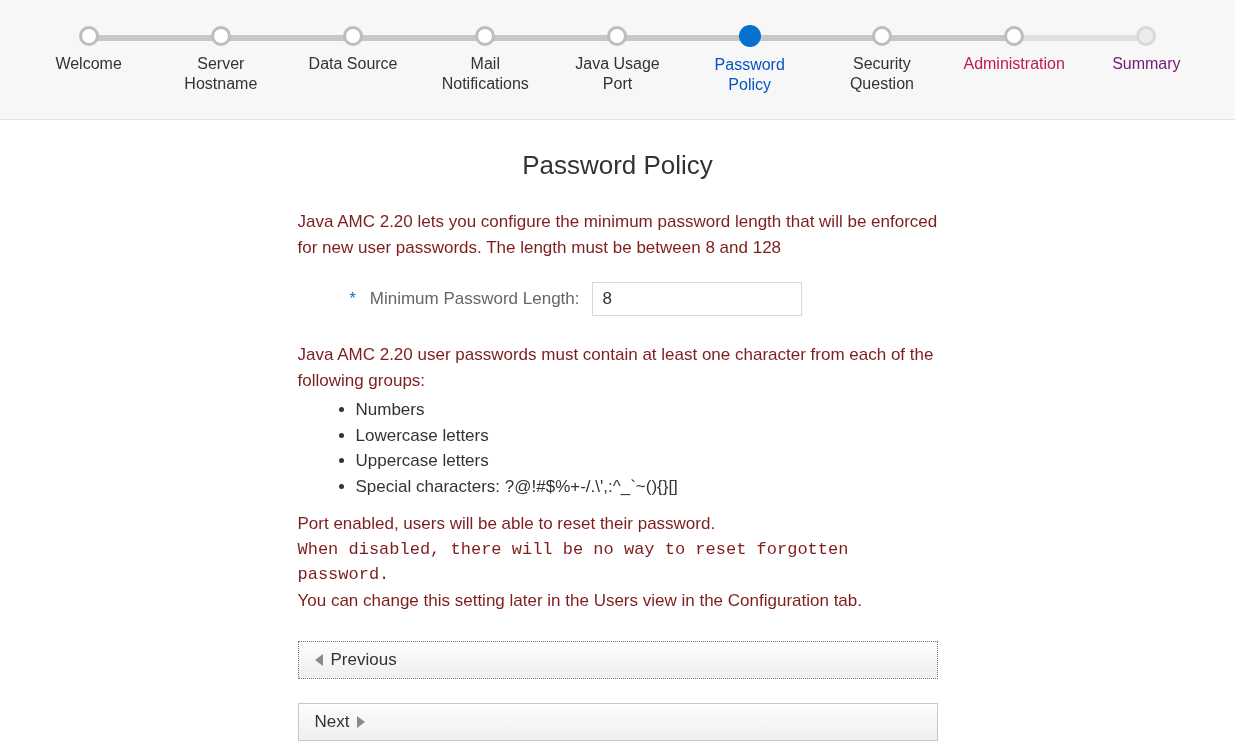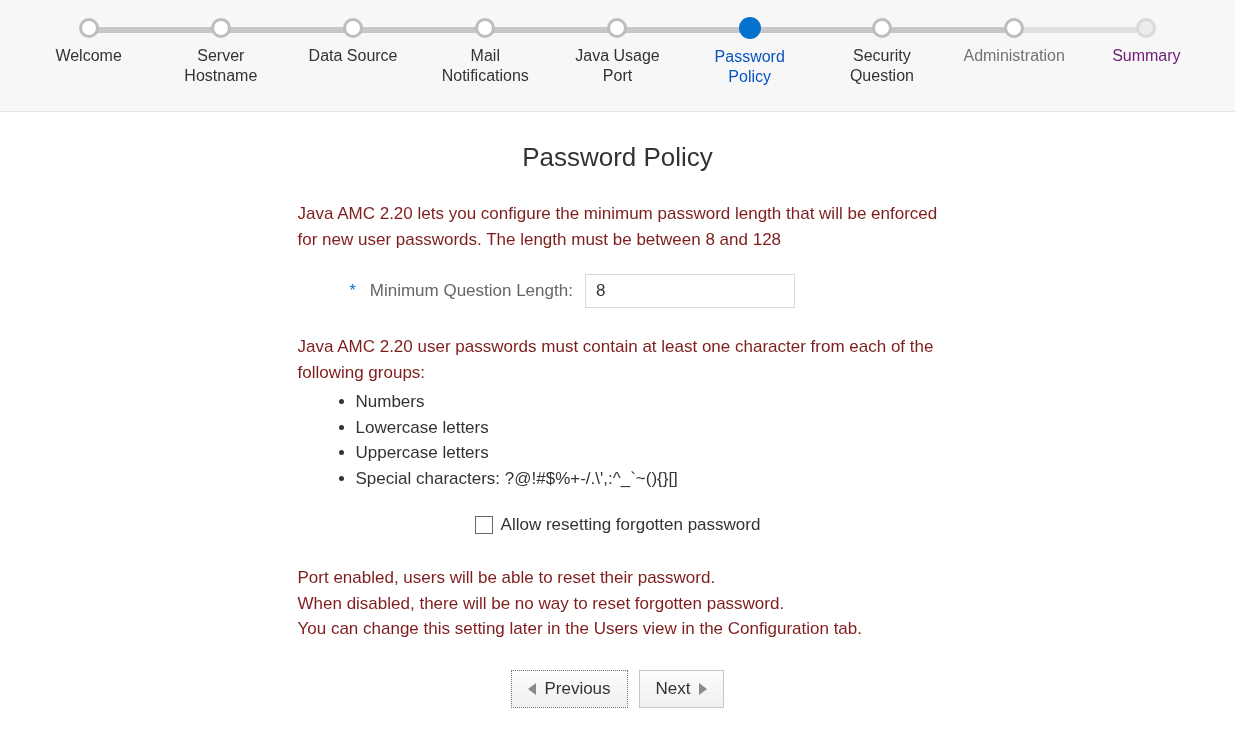--- a/index.html
+++ b/index.html
@@ -8,21 +8,21 @@
       font-size: 16px;
       color: #333;
       background: #fff;
       width: 1235px;
     }
 
     
     .steps-bar {
       background: #f7f7f7;
       border-bottom: 1px solid #e5e5e5;
-      padding: 18px 20px 24px 20px;
+      padding: 26px 20px 24px 20px;
       position: relative;
     }
     .steps-row {
       display: flex;
       justify-content: space-between;
       position: relative;
       max-width: 1190px;
       margin: 0 auto;
     }
     .step {
@@ -63,21 +63,21 @@
       border-color: #d9d9d9;
       background: #ececec;
     }
     .step .step-label {
       font-size: 16px;
       line-height: 1.25;
       color: #333;
       white-space: pre-line;
     }
     .step.current .step-label { color: #0554c1; font-weight: 400; }
-    .step.link .step-label { color: #737373; }
+    .step.link .step-label { color: #be185d; }
     .step.future .step-label { color: #701a75; }
 
     
     .content {
       max-width: 680px;
       margin: 30px auto 40px auto;
       padding: 0 20px;
     }
     h1.page-title {
       font-weight: 400;
@@ -106,21 +106,21 @@
       padding: 6px 10px;
       font-size: 17px;
       width: 210px;
       color: #333;
       background: #fff;
       outline: none;
     }
 
     ul.groups {
       list-style: disc;
-      margin: 0 0 24px 58px;
+      margin: 0 0 12px 58px;
       padding: 0;
       font-size: 17px;
       line-height: 1.5;
       color: #333;
     }
     ul.groups li { margin: 0; }
 
     .checkbox-row {
       display: flex;
       align-items: center;
@@ -133,22 +133,23 @@
       width: 18px; height: 18px;
       border: 1px solid #666;
       background: #fff;
       display: inline-block;
       cursor: pointer;
     }
 
     .nav-buttons {
       display: flex;
       justify-content: center;
-      gap: 11px;
+      gap: 24px;
       margin-top: 28px;
+      flex-direction: column;
     }
     .btn {
       display: inline-flex;
       align-items: center;
       gap: 8px;
       padding: 8px 16px;
       font-size: 17px;
       color: #333;
       background: linear-gradient(#fdfdfd, #efefef);
       border: 1px solid #c7c7c7;
@@ -219,40 +220,36 @@
     </div>
 </div>
 
 <div class="content">
   <h1 class="page-title">Password Policy</h1>
 
   <p class="para">Java AMC 2.20 lets you configure the minimum password length that will be enforced for new user passwords. The length must be between 8 and 128</p>
 
   <div class="field-row">
     <span class="req-star">*</span>
-    <span class="field-label">Minimum Question Length:</span>
+    <span class="field-label">Minimum Password Length:</span>
     <input class="text-input" type="text" value="8" style="">
   </div>
 
   <p class="para" style="margin-bottom:4px;">Java AMC 2.20 user passwords must contain at least one character from each of the following groups:</p>
 
   <ul class="groups" id="groups-list">
       <li>Numbers</li>
       <li>Lowercase letters</li>
       <li>Uppercase letters</li>
       <li>Special characters: ?@!#$%+-/.\',:^_`~(){}[]</li>
     </ul>
 
-  <div class="checkbox-row">
-    <span class="checkbox" role="checkbox" aria-checked="false"></span>
-    <span>Allow resetting forgotten password</span>
-  </div>
 
   <p class="para" style="margin-bottom:0;">Port enabled, users will be able to reset their password.</p>
-  <p class="para" style="margin-bottom:0;">When disabled, there will be no way to reset forgotten password.</p>
+  <p class="para" style="margin-bottom:0;font-family:Liberation Mono, monospace;">When disabled, there will be no way to reset forgotten password.</p>
   <p class="para">You can change this setting later in the Users view in the Configuration tab.</p>
 
   <div class="nav-buttons">
     <button class="btn prev">
       <span class="chev left"></span>
       <span>Previous</span>
     </button>
     <button class="btn next">
       <span>Next</span>
       <span class="chev right"></span>

